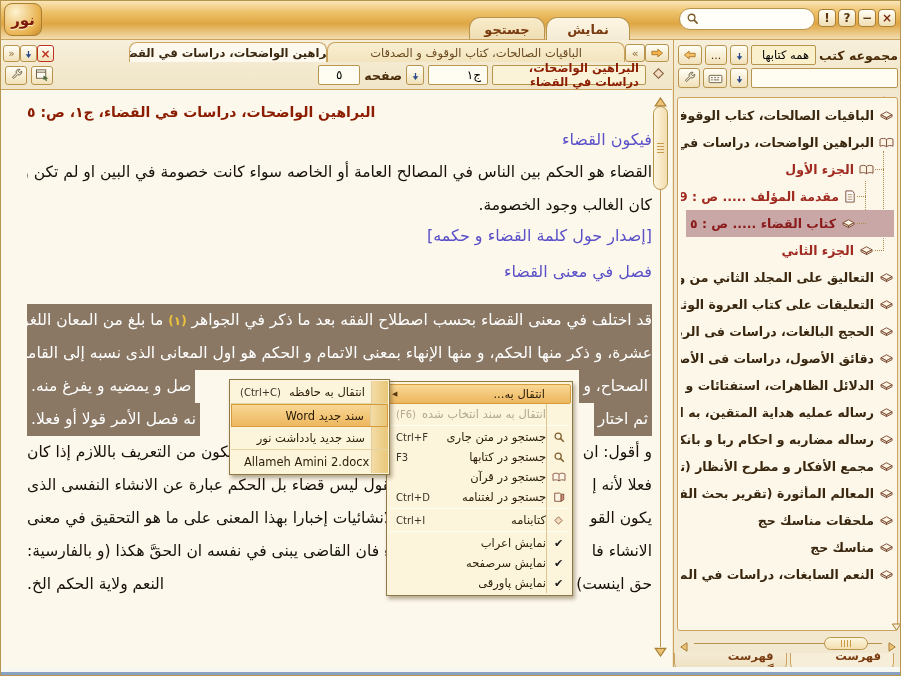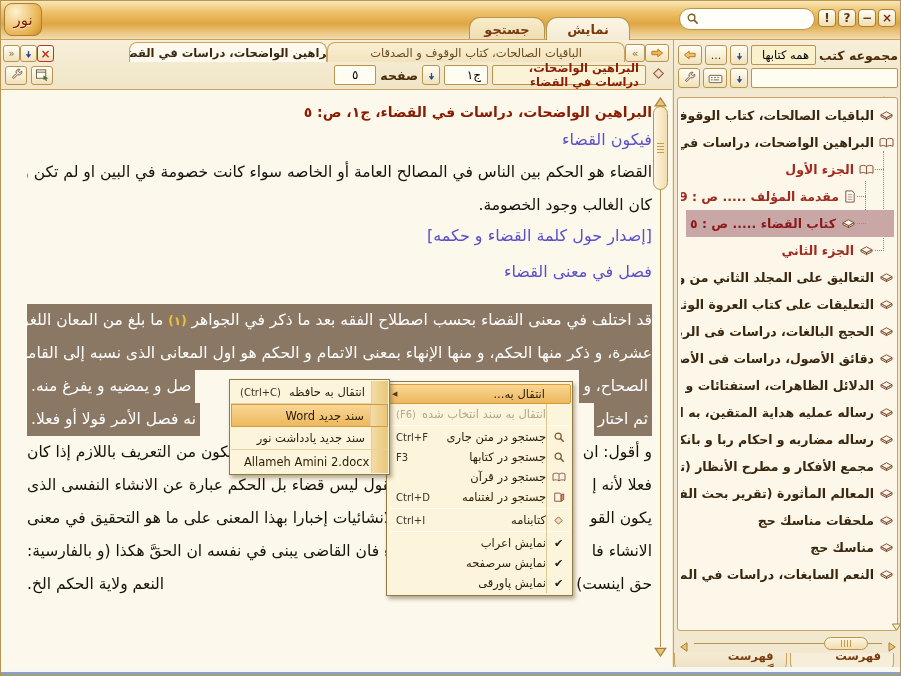--- a/index.html
+++ b/index.html
@@ -3,21 +3,21 @@
 <meta charset="utf-8">
 <style>
   html,body{margin:0;padding:0;background:#d8d8d8;}
   *{box-sizing:border-box;font-family:"DejaVu Sans",sans-serif;}
   .window{position:relative;width:901px;height:676px;background:#f2e8cf;overflow:hidden;border:1px solid #b8954e;}
   
   .titlebar{position:absolute;left:0;top:0;width:901px;height:38px;
     background:linear-gradient(180deg,#f9e6b9 0%,#eec169 30%,#dfa643 60%,#f2ddb0 100%);}
   .applogo{position:absolute;left:3px;top:2px;width:38px;height:33px;border-radius:8px;
     background:radial-gradient(circle at 30% 25%,#fdf2d0,#e8b14e 70%,#c88a2a);border:1px solid #a87f35;
-    display:flex;align-items:center;justify-content:center;color:#7a1708;font-weight:normal;font-size:15px;
+    display:flex;align-items:center;justify-content:center;color:#7a1708;font-weight:bold;font-size:15px;
     text-shadow:0 1px 0 #fff0c0;}
   .ttab{position:absolute;top:16px;height:23px;border:1px solid #b8954e;border-bottom:none;
     border-radius:11px 11px 0 0;display:flex;align-items:center;justify-content:center;
     color:#7a3b10;font-weight:bold;font-size:13px;background:linear-gradient(#f8ecca,#eeddb2);}
   .ttab.active{background:linear-gradient(#fdf6e2,#f4ebd5);z-index:3;}
   .searchtop{position:absolute;left:678px;top:7px;width:136px;height:22px;border:1px solid #b8954e;
     border-radius:11px;background:#fffef8;display:flex;align-items:center;padding:0 6px;direction:ltr;}
   .searchtop input{border:none;outline:none;background:transparent;flex:1;height:16px;font-size:12px;min-width:0;}
   .winbtn{position:absolute;top:8px;width:18px;height:18px;border:1px solid #a87f35;border-radius:4px;
     background:linear-gradient(#fffef6,#f0ddb2);color:#5a3510;font-weight:bold;font-size:12px;
@@ -66,21 +66,21 @@
   .grip{width:10px;height:7px;background:repeating-linear-gradient(90deg,#c89a4a 0 1px,transparent 1px 3px);}
   .sbtabs{position:absolute;right:8px;bottom:4px;display:flex;direction:rtl;gap:3px;}
   .sbtab{height:20px;border:1px solid #c9a35f;border-top:none;border-radius:0 0 10px 10px;
     display:flex;align-items:center;justify-content:center;padding:0 12px;font-size:11.5px;
     font-weight:bold;color:#7a3b10;background:linear-gradient(#f4ebd5,#eddfbc);}
   .sbtab.active{background:#f6eed8;}
   .minidown{position:absolute;right:0;bottom:42px;}
   
   .content{position:absolute;left:0;top:88px;width:671px;height:580px;background:#fdf8ec;border-top:1px solid #c9a35f;}
   .ctext{direction:rtl;padding:14px 20px 0 26px;}
-  .doctitle{text-align:right;color:#8b1c00;font-weight:bold;font-size:14px;height:20px;}
+  .doctitle{text-align:left;color:#8b1c00;font-weight:bold;font-size:14px;height:20px;}
   .bhead{color:#5a50c8;font-size:16px;height:26px;margin-top:6px;}
   .tline{height:33px;line-height:33px;font-size:15.5px;color:#18100a;white-space:nowrap;overflow:hidden;}
   .fline{display:flex;justify-content:space-between;}
   .selbg{background:#8a7864;color:#fff;}
   .selfrag{background:#8a7864;color:#fff;padding:0 4px;}
   .fnote{color:#edc23c;font-size:12px;font-weight:bold;}
   .vscroll{position:absolute;right:2px;top:2px;width:18px;bottom:8px;}
   .vtrack{position:absolute;left:8px;top:14px;bottom:14px;width:1px;background:#b8954e;}
   .vthumb{position:absolute;left:1px;top:14px;width:15px;height:84px;border:1px solid #b8954e;border-radius:8px;
     background:linear-gradient(90deg,#fdf6e0,#f2ddad);display:flex;align-items:center;justify-content:center;}
@@ -178,21 +178,21 @@
       </div>
   </div>
 
   <div class="pagebar">
     <span><svg width="17" height="17" viewBox="0 0 16 16">
           <rect x="4.8" y="4.8" width="6.4" height="6.4" transform="rotate(45 8 8)" fill="#f3ddc0" stroke="#8a5a3a"></rect>
         </svg></span>
     <div class="field" style="width:154px;background:#fbf3d8;color:#8b1c00;font-weight:bold;font-size:11.5px;">
         <span>البراهين الواضحات، دراسات في القضاء</span>
       </div>
-    <div class="field" style="width:44px;justify-content:flex-start;">
+    <div class="field" style="width:60px;justify-content:flex-start;">
         <span>ج١</span>
       </div>
     <div class="btn" style="width:18px;height:20px;">
       <span><svg width="9" height="9" viewBox="0 0 10 10">
             <path d="M4.3 1h1.4v3.6h2.4L5 9 1.9 4.6h2.4z" fill="#2a4a8a"></path>
           </svg></span>
     </div>
     <span class="lbl">صفحه</span>
     <div class="field" style="width:42px;justify-content:center;">
         <span>٥</span>

